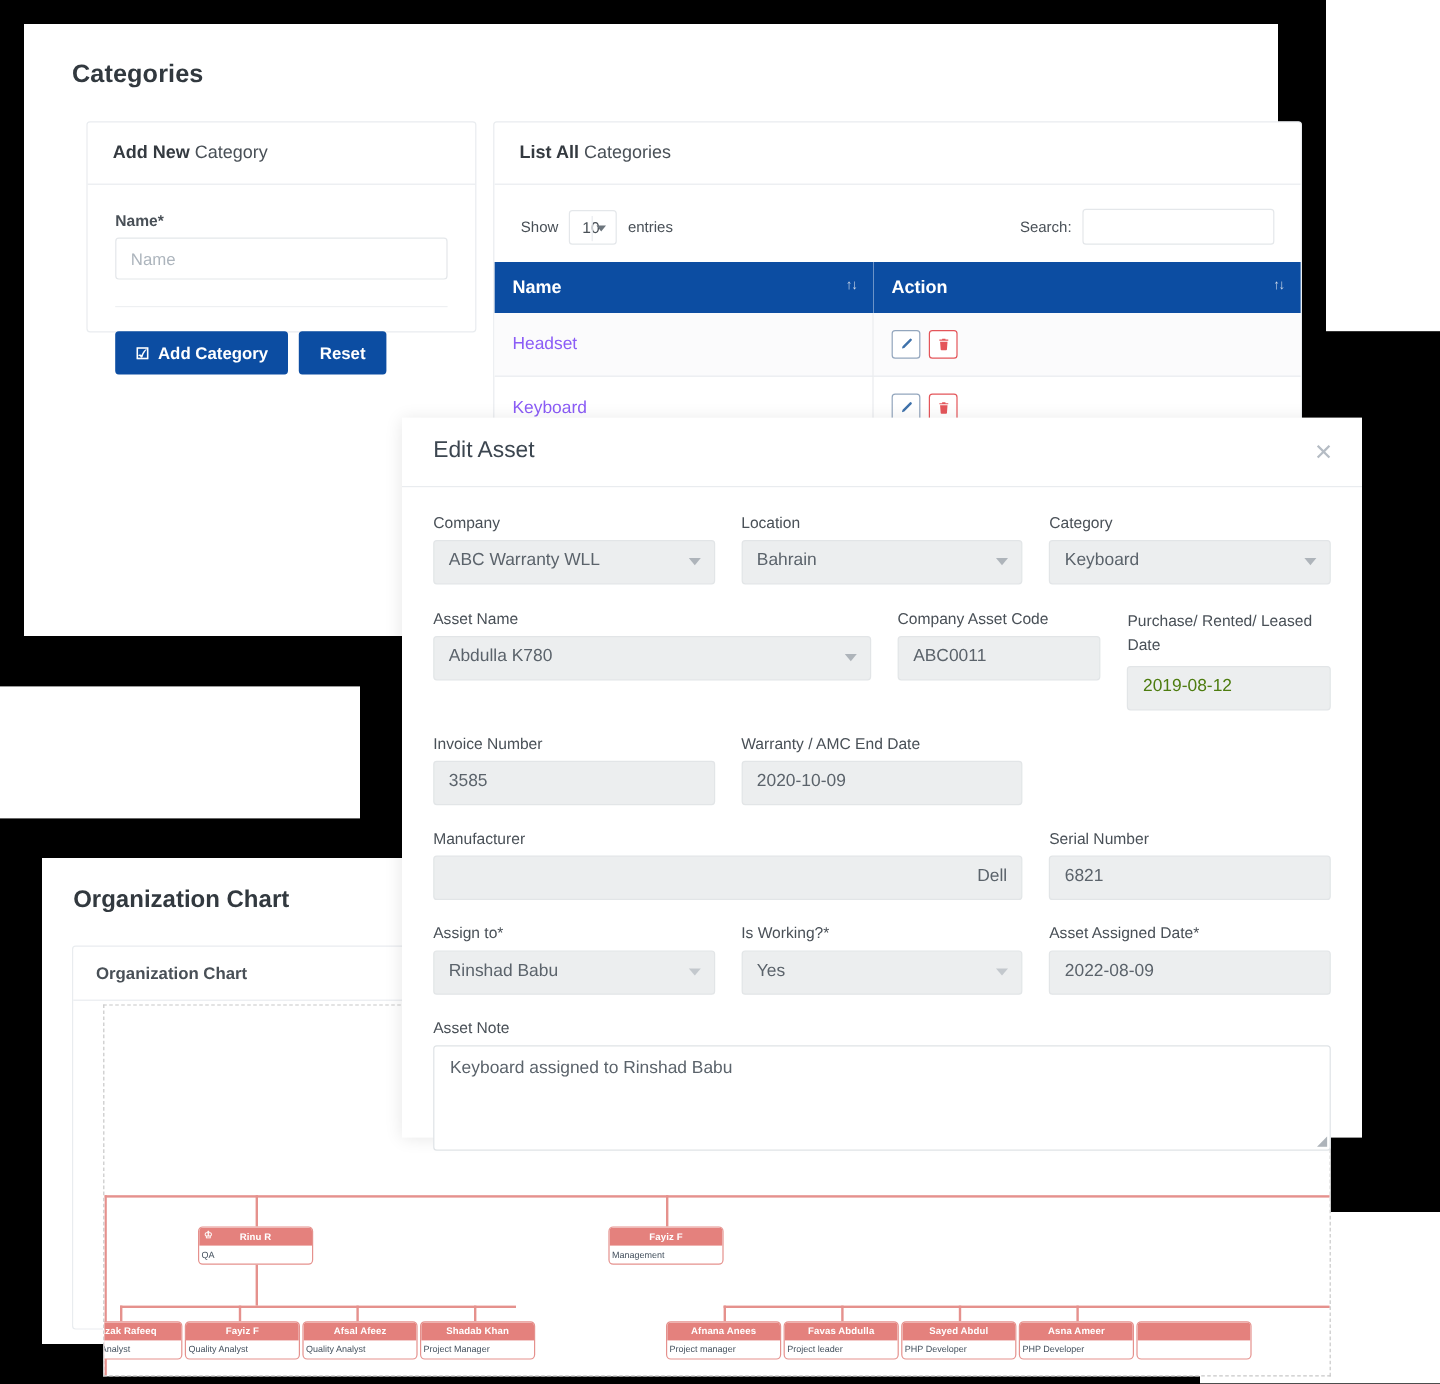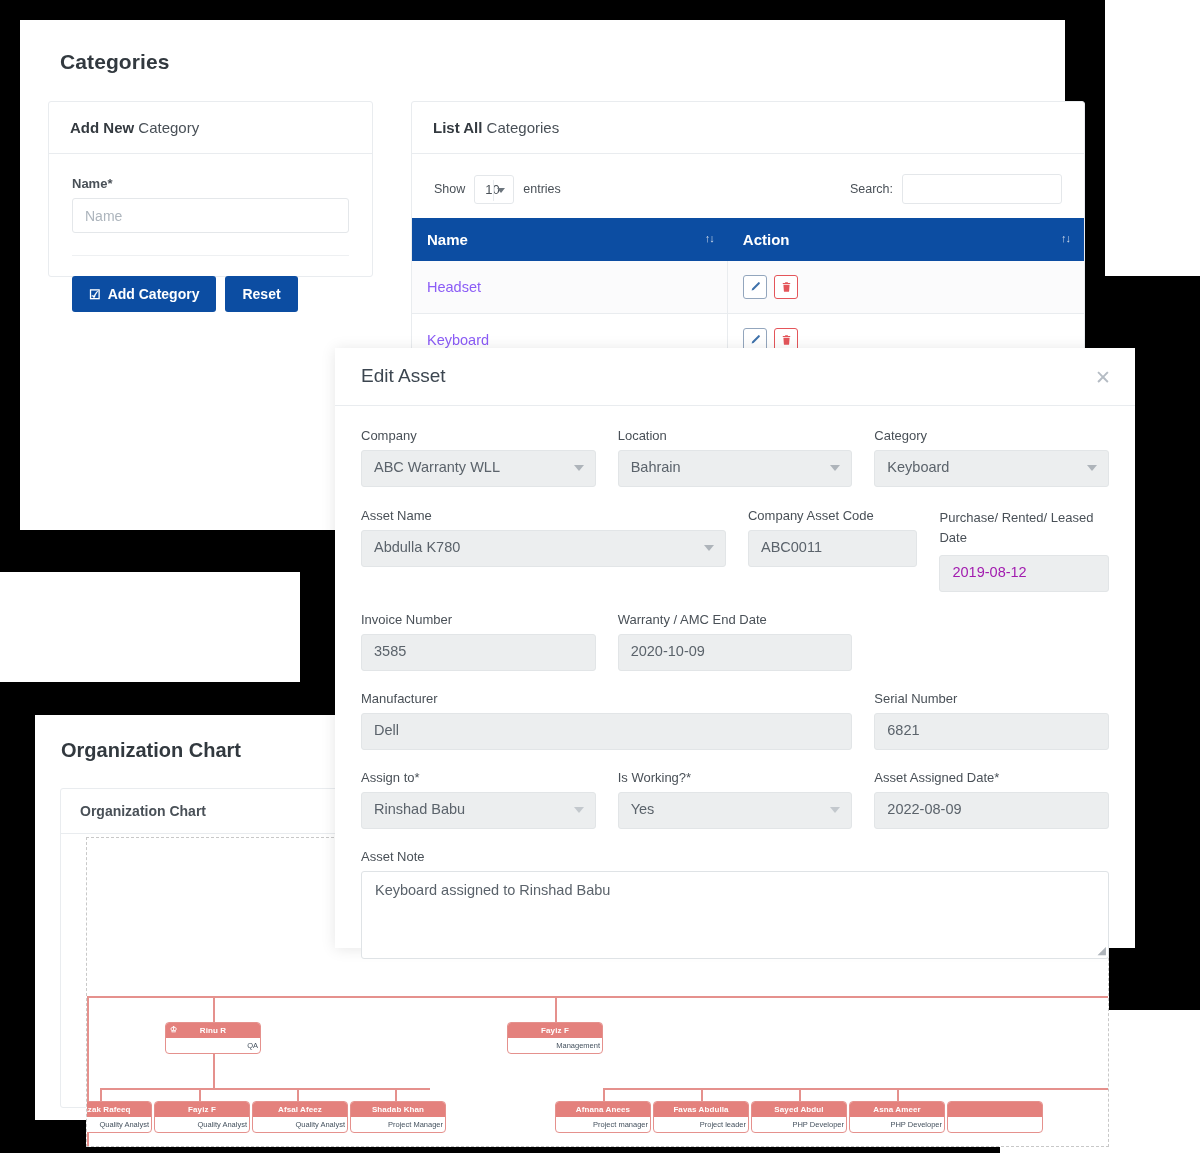--- a/index.html
+++ b/index.html
@@ -27,21 +27,21 @@
   .card {
     border: 1px solid #e9ecef; border-radius: 3px; background:#fff;
   }
   .card-head {
     padding: 17px 21px; border-bottom: 1px solid #e9ecef;
     font-size: 15px; color: #495057;
   }
   .card-head b { color:#343a40; font-weight: bold; }
   .card-body { padding: 22px 23px 26px 23px; }
 
-  #add-card { position:absolute; left:28px; top:81px; width:325px; height:176px; }
+  #add-card { position:absolute; left:52px; top:81px; width:325px; height:176px; }
   #list-card { position:absolute; left:391px; top:81px; width:674px; height:300px; overflow:hidden; }
 
   .field-label { font-size:13px; color:#495057; font-weight:bold; margin-bottom:7px; display:block; }
   .txt-input {
     width:100%; height:35px; padding:6px 12px; font-size:14px; color:#6c757d;
     border:1px solid #e4e7ea; border-radius:3px; background:#fff;
     font-family:"Liberation Sans", sans-serif; outline:none;
   }
   .txt-input::placeholder { color:#adb5bd; }
   .btn-row { margin-top:22px; padding-top:20px; border-top:1px solid #eef0f2; display:flex; gap:9px; }
@@ -100,21 +100,21 @@
               border:1px solid #e9ecef; border-radius:3px; background:#fff; }
   .org-card-head { padding:14px 19px; border-bottom:1px solid #e9ecef; font-size:14px; font-weight:bold; color:#495057; }
   .org-canvas { position:absolute; left:25px; top:48px; right:-170px; bottom:-40px;
                 border:1px dashed #c8c8c8; border-top-color:#c8c8c8; background:#fff; overflow:hidden; }
 
   .org-node { position:absolute; width:88px; border:1px solid #e5918d; border-radius:4px; background:#fff; overflow:hidden; }
   .org-node .nm {
     background:#e4817d; color:#ffffff; font-size:8px; font-weight:bold;
     text-align:center; padding:3px 2px; white-space:nowrap; letter-spacing:.1px;
   }
-  .org-node .rl { color:#45525f; font-size:7.5px; text-align:right; padding:3px 2px; white-space:nowrap; }
+  .org-node .rl { color:#45525f; font-size:7.5px; text-align:left; padding:3px 2px; white-space:nowrap; }
   .org-node.wide { width:96px; }
   .org-node .crown { position:absolute; left:4px; top:2px; font-size:8px; color:#fff; }
   .ln { position:absolute; background:#e5918d; }
   .ln.h { height:1.5px; }
   .ln.v { width:1.5px; }
 
   .lbl-sm { font-size:12.5px; color:#495057; }
 </style>
 </head>
 <body>
@@ -336,21 +336,21 @@
           </div>
         </div>
         <div style="width:170px;">
           <label class="field-label" style="font-weight:normal; white-space:nowrap;">Company Asset Code</label>
           <div style="height:37px; background:#eceeef; border:1px solid #e2e5e7; border-radius:3px; padding:8px 12px; font-size:14.5px; color:#5b636b;">
             <span>ABC0011</span>
           </div>
         </div>
         <div style="width:170px;">
           <label class="field-label" style="font-weight:normal; line-height:1.55;">Purchase/ Rented/ Leased Date</label>
-          <div style="height:37px; background:#eceeef; border:1px solid #e2e5e7; border-radius:3px; padding:8px 12px; font-size:14.5px; color:#a21caf; margin-top:4px;">
+          <div style="height:37px; background:#eceeef; border:1px solid #e2e5e7; border-radius:3px; padding:8px 12px; font-size:14.5px; color:#4d7c0f; margin-top:4px;">
             <span>2019-08-12</span>
           </div>
         </div>
       </div>
 
       <div style="display:flex; gap:22px; margin-top:20px;">
         <div style="width:236px;">
           <label class="field-label" style="font-weight:normal;">Invoice Number</label>
           <div style="height:37px; background:#eceeef; border:1px solid #e2e5e7; border-radius:3px; padding:8px 12px; font-size:14.5px; color:#5b636b;">
             <span>3585</span>
@@ -361,21 +361,21 @@
           <div style="height:37px; background:#eceeef; border:1px solid #e2e5e7; border-radius:3px; padding:8px 12px; font-size:14.5px; color:#5b636b;">
             <span>2020-10-09</span>
           </div>
         </div>
         <div style="width:236px;"></div>
       </div>
 
       <div style="display:flex; gap:22px; margin-top:20px;">
         <div style="width:494px;">
           <label class="field-label" style="font-weight:normal;">Manufacturer</label>
-          <div style="height:37px; background:#eceeef; border:1px solid #e2e5e7; border-radius:3px; padding:8px 12px; font-size:14.5px; color:#5b636b;">
+          <div style="height:37px; background:#eceeef; border:1px solid #e2e5e7; border-radius:3px; padding:8px 12px; font-size:14.5px; color:#5b636b;text-align:right;">
             <span>Dell</span>
           </div>
         </div>
         <div style="width:236px;">
           <label class="field-label" style="font-weight:normal;">Serial Number</label>
           <div style="height:37px; background:#eceeef; border:1px solid #e2e5e7; border-radius:3px; padding:8px 12px; font-size:14.5px; color:#5b636b;">
             <span>6821</span>
           </div>
         </div>
       </div>

